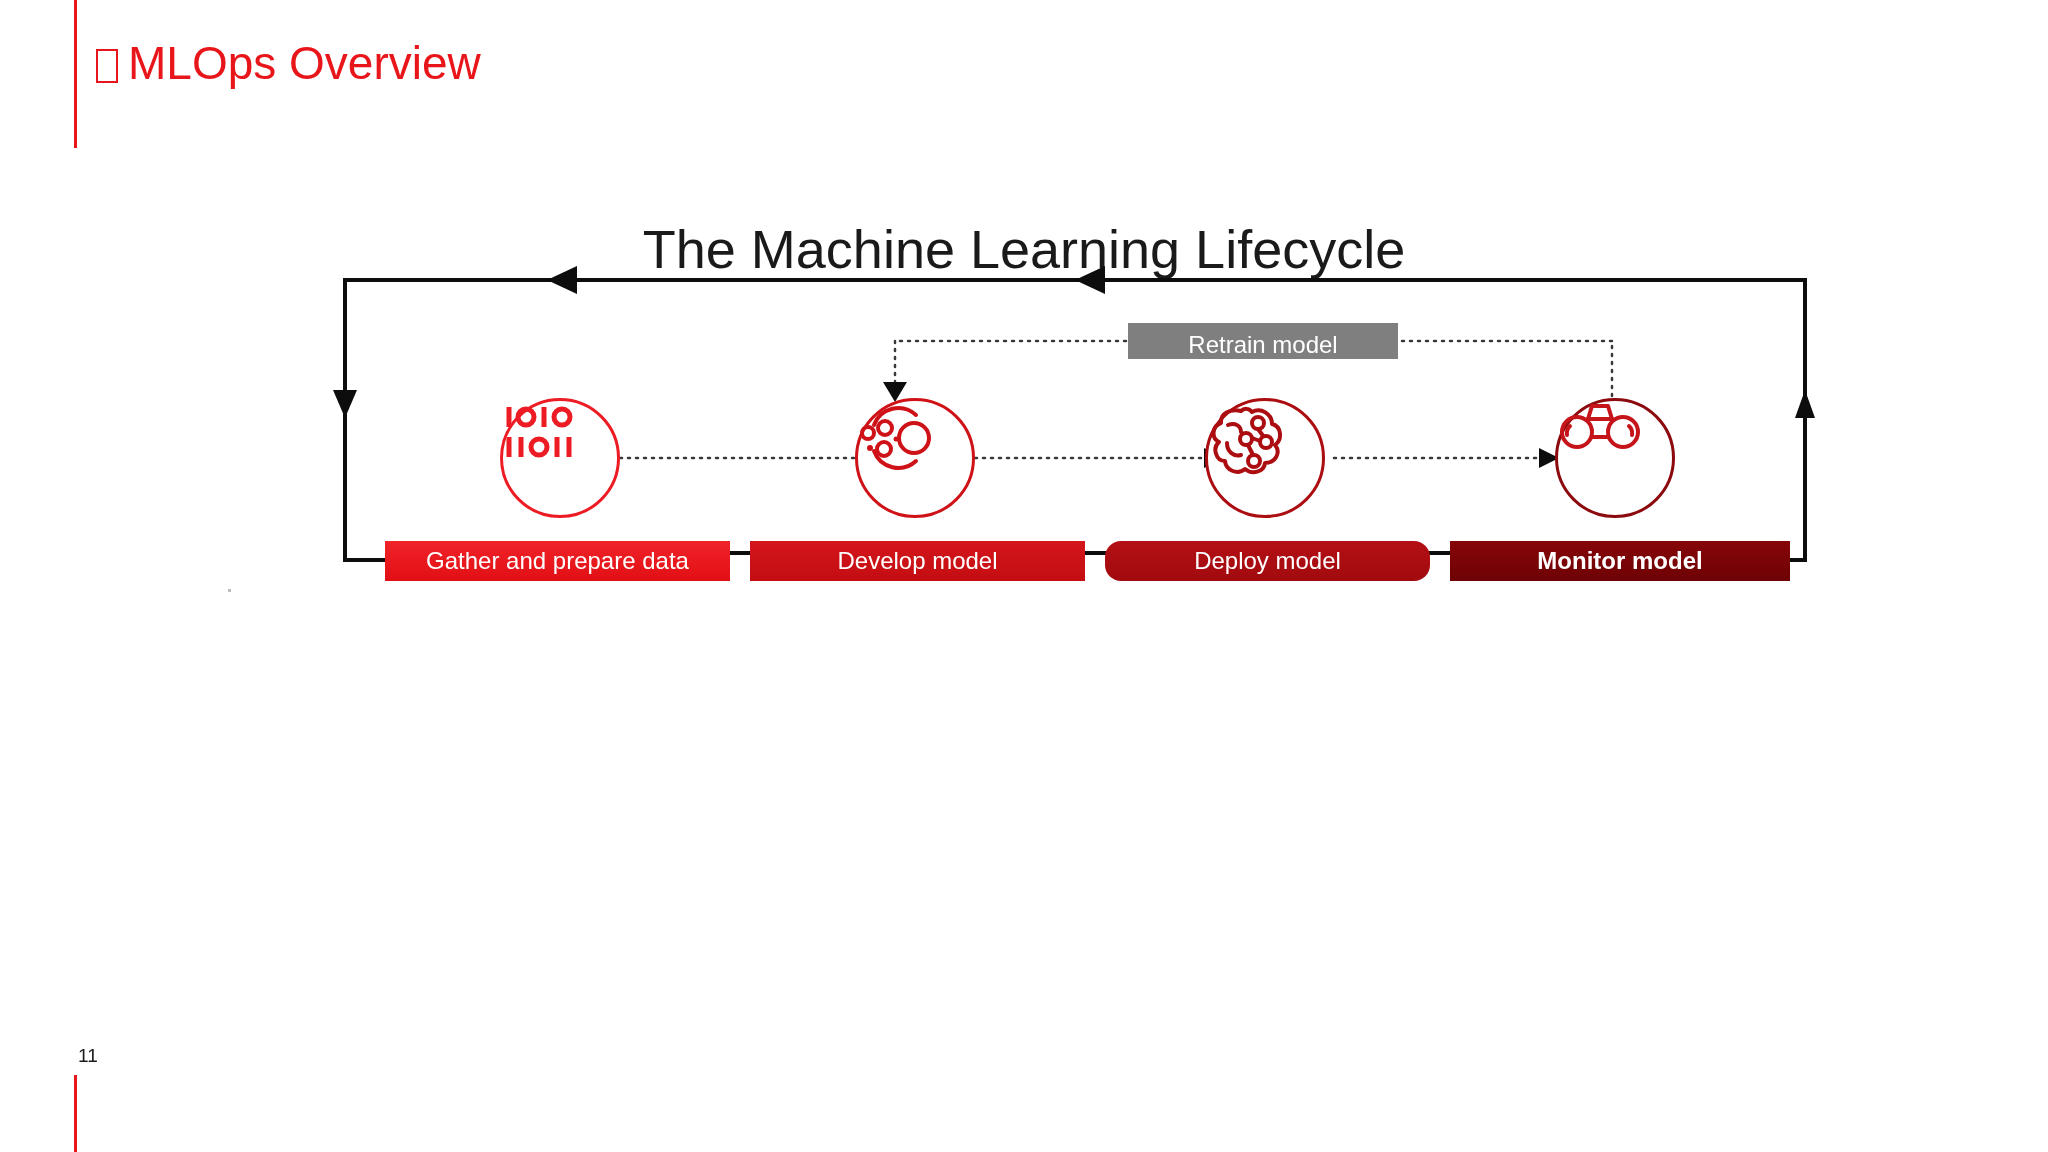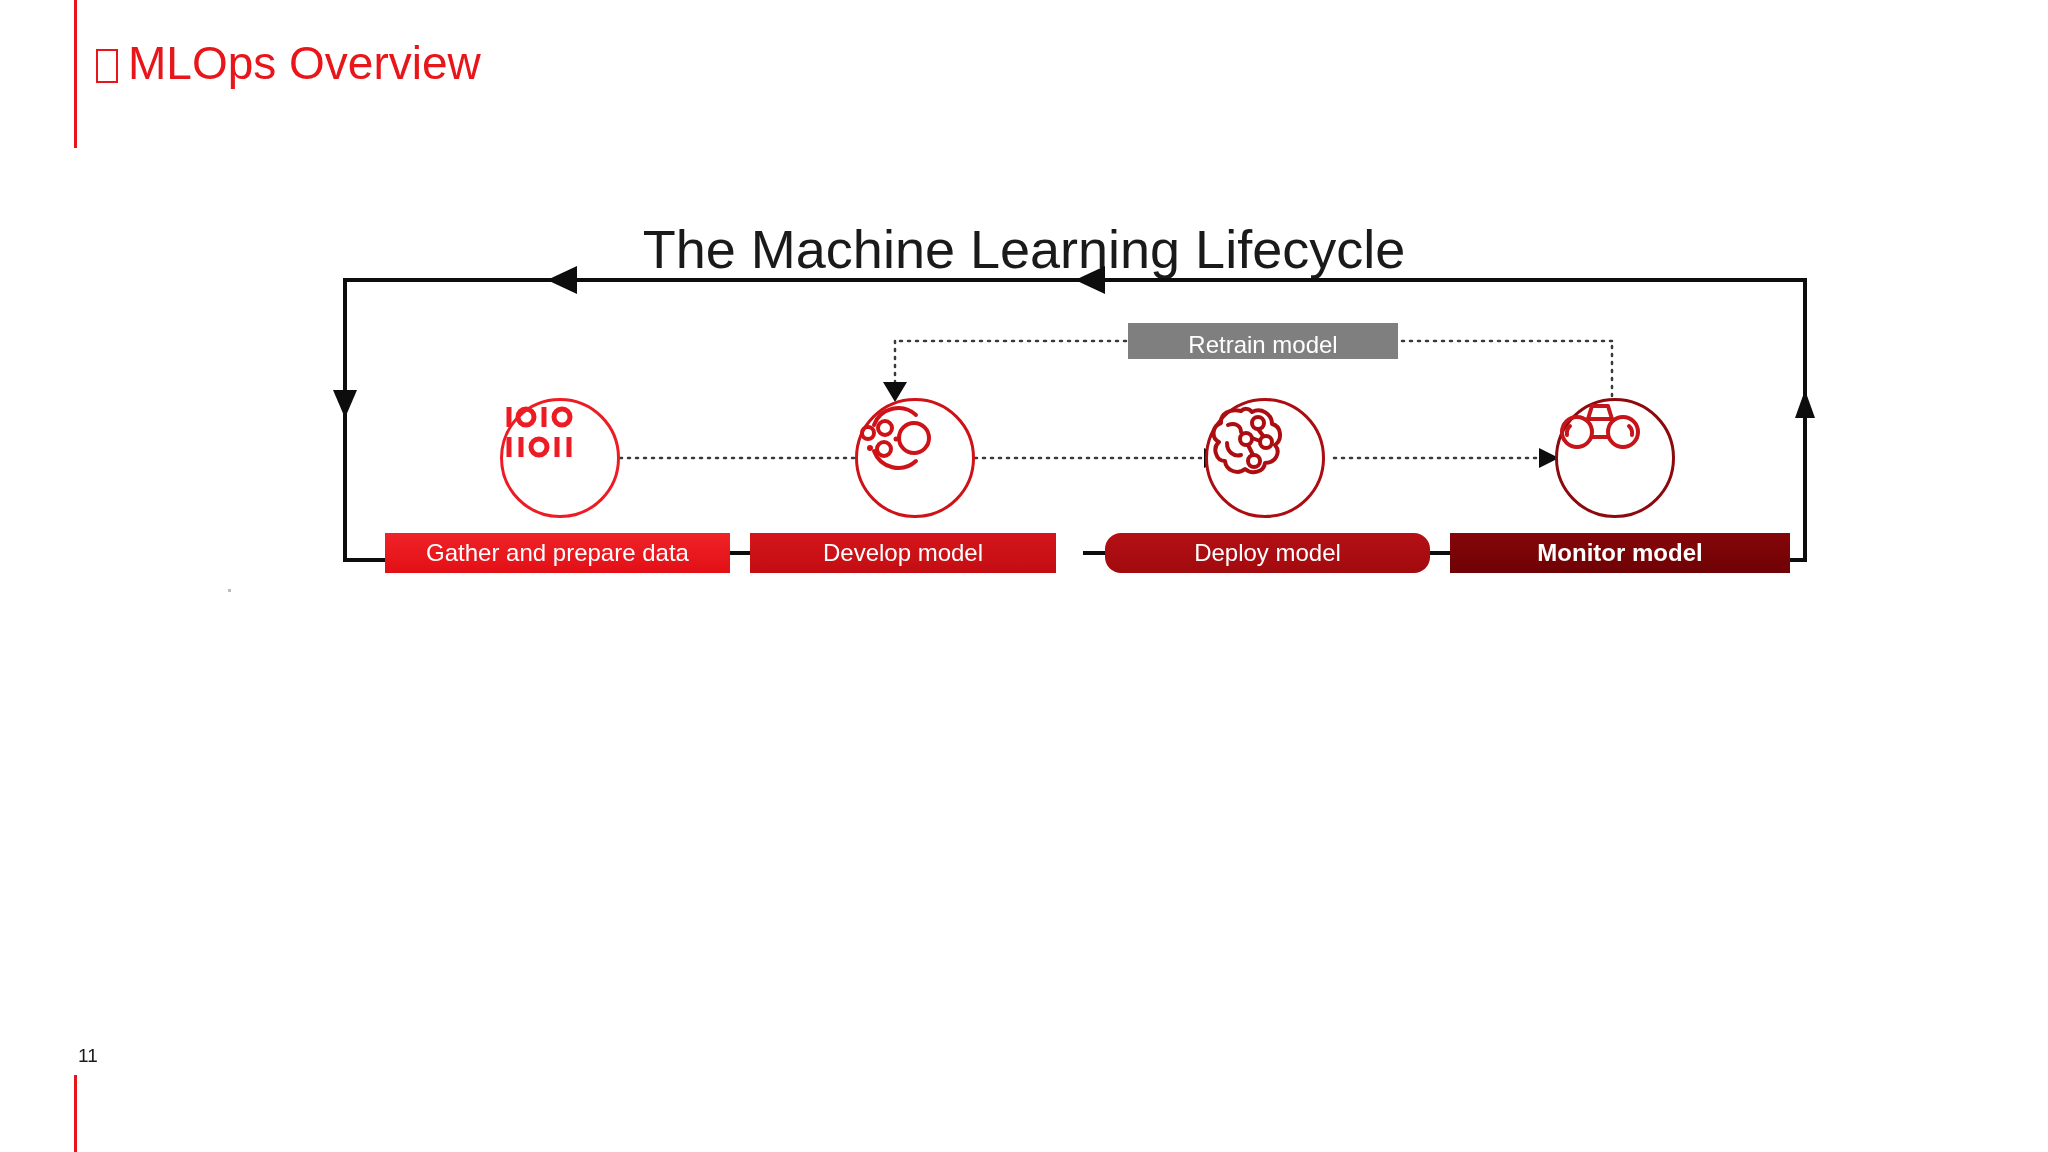--- a/index.html
+++ b/index.html
@@ -93,20 +93,21 @@
     position: absolute;
     height: 40px;
     display: flex;
     align-items: center;
     justify-content: center;
     color: #ffffff;
     font-size: 24px;
     font-family: "Liberation Sans", sans-serif;
     white-space: nowrap;
     box-sizing: border-box;
+    margin-top: 8px;
   }
 
   
   .retrain-label {
     position: absolute;
     left: 1128px;
     top: 323px;
     width: 270px;
     height: 36px;
     background: #7f7f7f;
@@ -282,21 +283,21 @@
           <path d="M34,36 L50,36"></path>
           <path d="M12,25 A10,10 0 0 0 9,34"></path>
           <path d="M71,25 A10,10 0 0 1 74,34"></path>
         </g>
       </svg>
     </div>
 
     <div class="stage-bar" style="left:385px; top:533px; width:345px; background:linear-gradient(180deg,#ef2328 0%,#e20f15 100%);">
       <span>Gather and prepare data</span>
     </div>
-    <div class="stage-bar" style="left:750px; top:533px; width:306px; background:linear-gradient(180deg,#d4161b 0%,#c30d12 100%);">
+    <div class="stage-bar" style="left:750px; top:533px; width:335px; background:linear-gradient(180deg,#d4161b 0%,#c30d12 100%);">
       <span>Develop model</span>
     </div>
     <div class="stage-bar" style="left:1105px; top:533px; width:325px; background:linear-gradient(180deg,#b41015 0%,#a10a0e 100%);border-radius:16px;">
       <span>Deploy model</span>
     </div>
     <div class="stage-bar" style="left:1450px; top:533px; width:340px; background:linear-gradient(180deg,#860609 0%,#6e0205 100%);font-weight:bold;">
       <span>Monitor model</span>
     </div>
 
     <div class="retrain-label">

